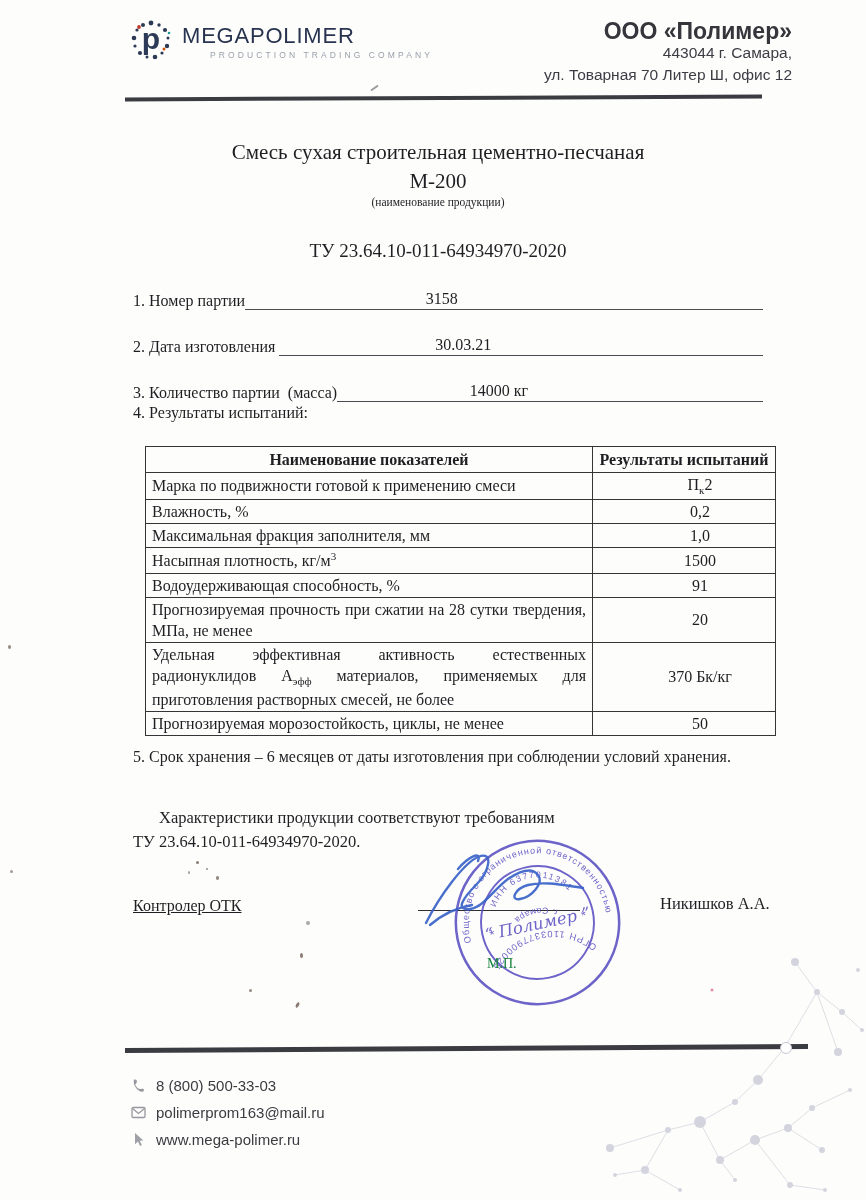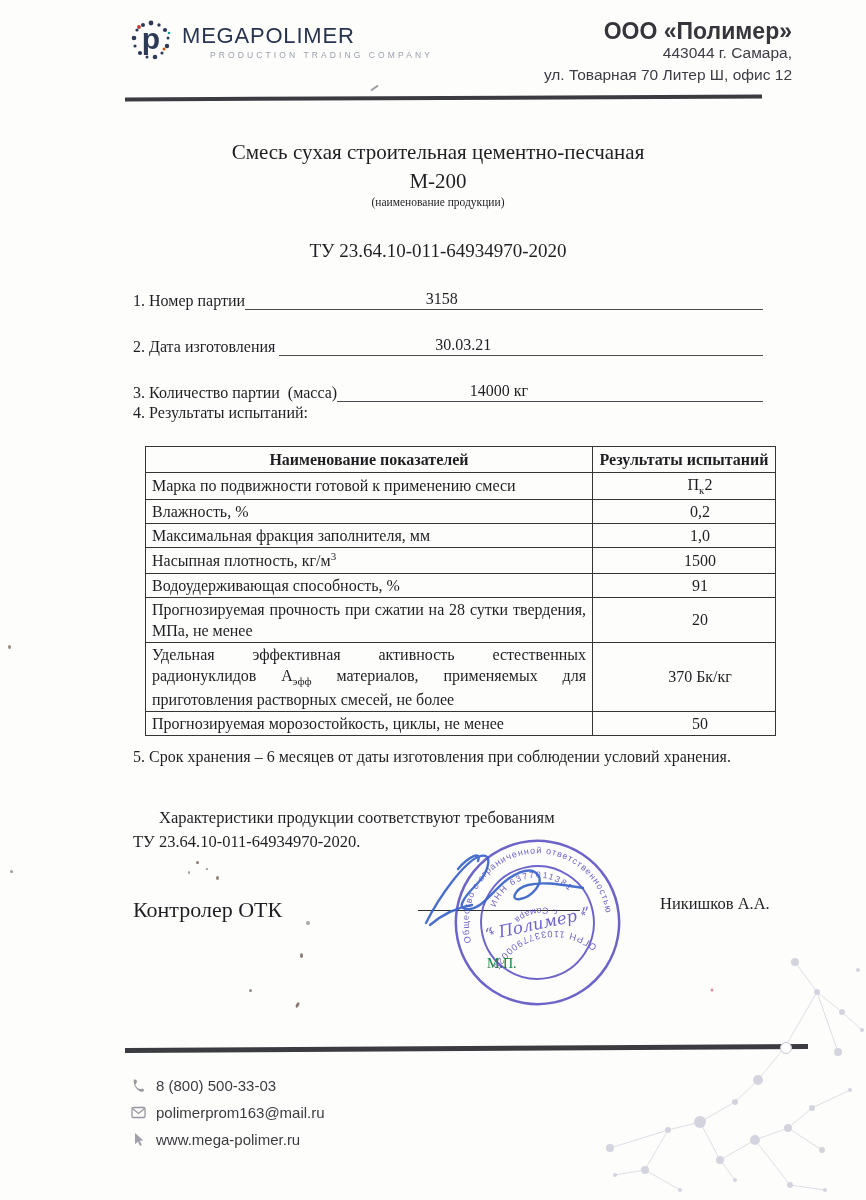--- a/index.html
+++ b/index.html
@@ -39,21 +39,21 @@
   table.results th{font-weight:bold;text-align:center;padding:3px 4px;line-height:1.2;}
   table.results td{line-height:1.32;}
   table.results td.val{text-align:center;padding-left:38px;}
   table.results td.justify{text-align:justify;}
   sub{font-size:11px;} sup{font-size:11px;}
   
   .storage{position:absolute;left:133px;top:732px;width:640px;font-size:16px;}
   .conformity{position:absolute;left:133px;top:806px;width:640px;font-size:16.5px;line-height:24px;}
   .conformity .indent{padding-left:26px;}
   
-  .sig-left{position:absolute;left:133px;top:897px;font-size:22px;}
+  .sig-left{position:absolute;left:133px;top:897px;font-size:16px;text-decoration:underline;}
   .sig-right{position:absolute;left:660px;top:894px;font-size:16.5px;}
   .sig-line{position:absolute;left:418px;top:910px;width:162px;border-top:1.6px solid #2f2f33;}
   .mp{position:absolute;left:487px;top:956px;font-size:14px;color:#15803d;z-index:2;}
   .stamp{position:absolute;left:450px;top:835px;width:175px;height:175px;
          transform:rotate(-12deg);opacity:.88;z-index:1;}
   .signature{position:absolute;left:420px;top:845px;width:175px;height:95px;z-index:2;}
   
   .contacts{position:absolute;left:130px;top:1072px;font-family:"Liberation Sans",sans-serif;
             font-size:15px;color:#3b3b41;}
   .contact-row{display:flex;align-items:center;gap:10px;height:27px;}

